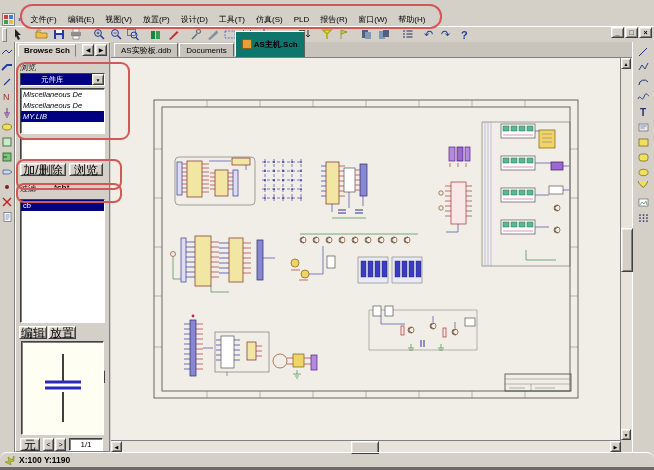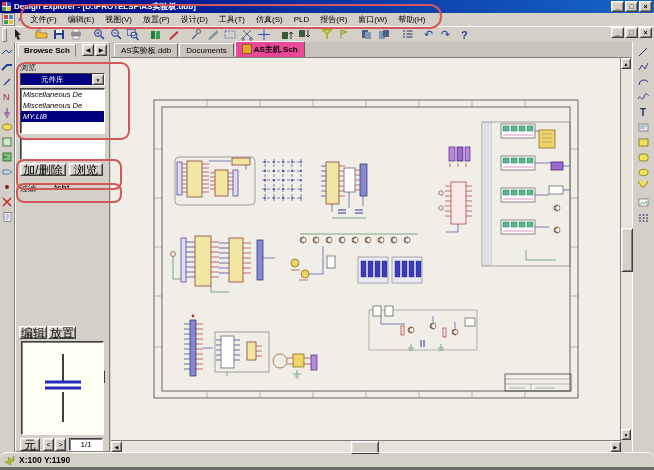--- a/index.html
+++ b/index.html
@@ -46,21 +46,21 @@
   .lrow{height:11px;line-height:11px;font-size:7.5px;white-space:nowrap;padding-left:2px;overflow:hidden;}
   .lrow.sel{background:#000080;color:#fff;}
   .pbtn{position:absolute;height:13px;background:#d4d0c8;font-size:12px;text-align:center;line-height:12px;padding:0;box-sizing:border-box;}
   .filterval{font-weight:bold;}
   .preview{position:absolute;left:5px;top:298px;width:83px;height:94px;background:#fffef2;display:flex;align-items:center;justify-content:center;box-sizing:border-box;}
   .pgfield{position:absolute;background:#fff;font-size:8px;text-align:center;line-height:11px;box-sizing:border-box;}
   
   .docarea{left:111px;top:42px;width:521px;height:410px;}
   .tabrow{position:absolute;left:0;top:0;width:521px;height:16px;background:#c8c4bc;display:flex;align-items:flex-end;padding-left:3px;box-sizing:border-box;border-bottom:1px solid #808080;}
   .dtab{height:14px;padding:0 6px;font-size:8px;line-height:13px;background:#c8c4bc;border:1px solid;border-color:#fff #606060 transparent #fff;margin-right:1px;white-space:nowrap;display:flex;align-items:center;gap:2px;box-sizing:border-box;}
-  .dtab.active{background:#ec4899;font-weight:bold;height:16px;}
+  .dtab.active{background:#0f766e;font-weight:bold;height:26px;}
   .sheeticon{width:8px;height:8px;display:inline-block;background:#e8a030;border:1px solid #806020;}
   .canvas{position:absolute;left:0;top:16px;width:510px;height:382px;background:#f0eee6;overflow:hidden;}
   
   .vscroll{position:absolute;right:0;top:16px;width:11px;height:382px;background:#e8e4dc;border-left:1px solid #808080;}
   .hscroll{position:absolute;left:0;top:398px;width:510px;height:12px;background:#e8e4dc;border-top:1px solid #808080;}
   .sbtn{position:absolute;background:#d4d0c8;font-size:5px;text-align:center;padding:0;box-sizing:border-box;}
   .thumb{position:absolute;background:#d4d0c8;}
   
   .statusbar{left:0;top:452px;width:654px;height:15px;border-top:1px solid #fff;display:flex;align-items:center;padding-left:4px;box-sizing:border-box;border-radius:7px;}
   .coords{font-weight:bold;font-size:8.5px;margin-left:4px;}
@@ -91,34 +91,20 @@
   .seg{fill:#3c3cc0;stroke:#1c1c60;stroke-width:.4;}
   .redbox{fill:#f8e8e8;stroke:#b03030;stroke-width:.7;}
   .tbline{stroke:#777;stroke-width:.5;fill:none;}
   .frame{fill:none;stroke:#444;stroke-width:.8;}
 </style>
 </head>
 <body>
 
 <div class="abs" style="width:654px;height:470px;">
 
-  <div class="abs titlebar">
-    <span class="applogo">
-      <i style="left:0;top:0;background:#d04040"></i>
-        <i style="right:0;top:0;background:#4040c0"></i>
-      <i style="left:0;bottom:0;background:#40a040"></i>
-        <i style="right:0;bottom:0;background:#e0c040"></i>
-    </span>
-    <span class="title-text">Design Explorer - [D:\PROTELSP\AS实验板.ddb]</span>
-    <span class="winbtns">
-      <button class="wb out">_</button>
-      <button class="wb out">□</button>
-      <button class="wb out">×</button>
-    </span>
-  </div>
 
   <div class="abs menubar">
     <span class="menu-logo">
       <i style="left:1px;top:1px;background:#d04040"></i>
         <i style="right:1px;top:1px;background:#4080d0"></i>
       <i style="left:1px;bottom:1px;background:#40a040"></i>
         <i style="right:1px;bottom:1px;background:#e0c040"></i>
     </span>
     <span class="chev">»</span>
     <span class="mi">文件(F)</span>
@@ -440,20 +426,23 @@
     </div>
 
     <div class="listbox sunk" style="top:95px;height:22px;"></div>
 
     <button class="pbtn out" style="left:4px;top:120px;width:46px;">加/删除</button>
     <button class="pbtn out" style="left:53px;top:120px;width:34px;">浏览</button>
 
     <span class="plabel" style="top:140px;">过滤</span>
     <span class="plabel filterval" style="left:26px;top:140px;margin-left:12px;">*cb*</span>
 
+    <div class="listbox sunk" style="top:156px;height:124px;">
+      <div class="lrow sel">cb</div>
+    </div>
 
     <button class="pbtn out" style="left:3px;top:283px;width:28px;">编辑</button>
     <button class="pbtn out" style="left:32px;top:283px;width:28px;">放置</button>
     <button class="pbtn out" style="left:61px;top:283px;width:28px;margin-top:44px;">查找</button>
 
     <div class="preview sunk">
       <svg width="60" height="80">
         <path d="M30 6v28M30 44v30" stroke="#101010" stroke-width="1.6"></path>
         <path d="M12 34h36M12 40h36" stroke="#2828c0" stroke-width="3"></path>
       </svg>

